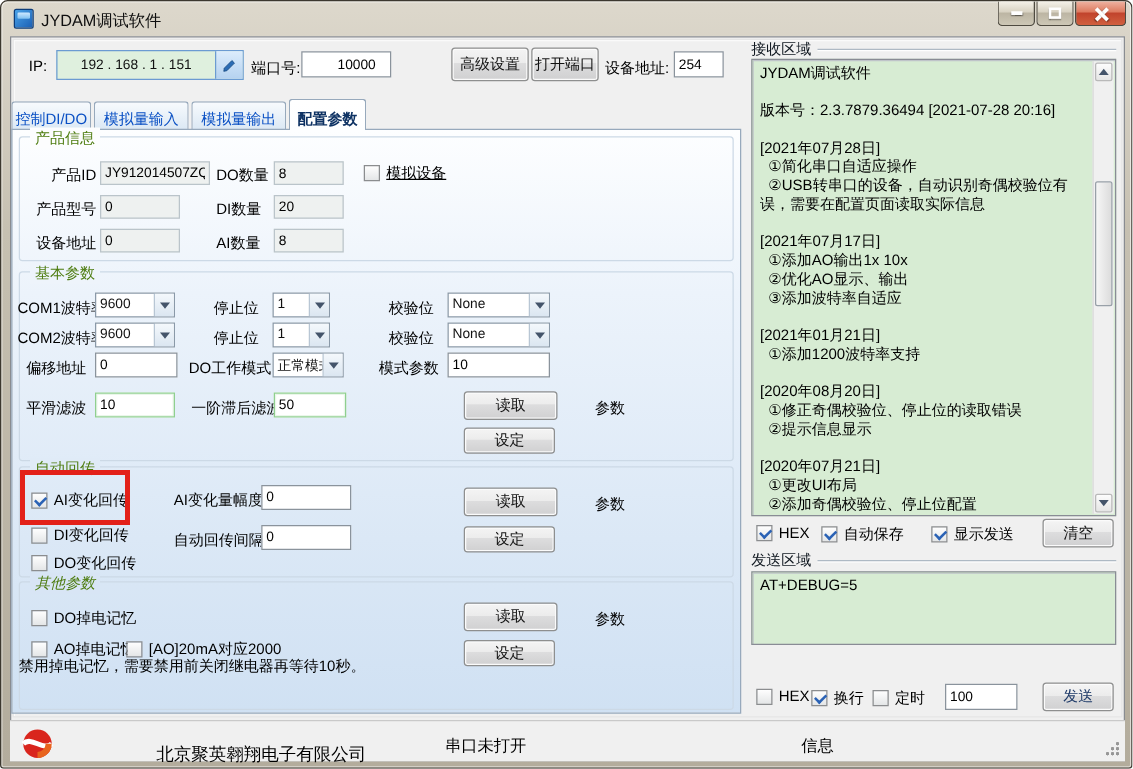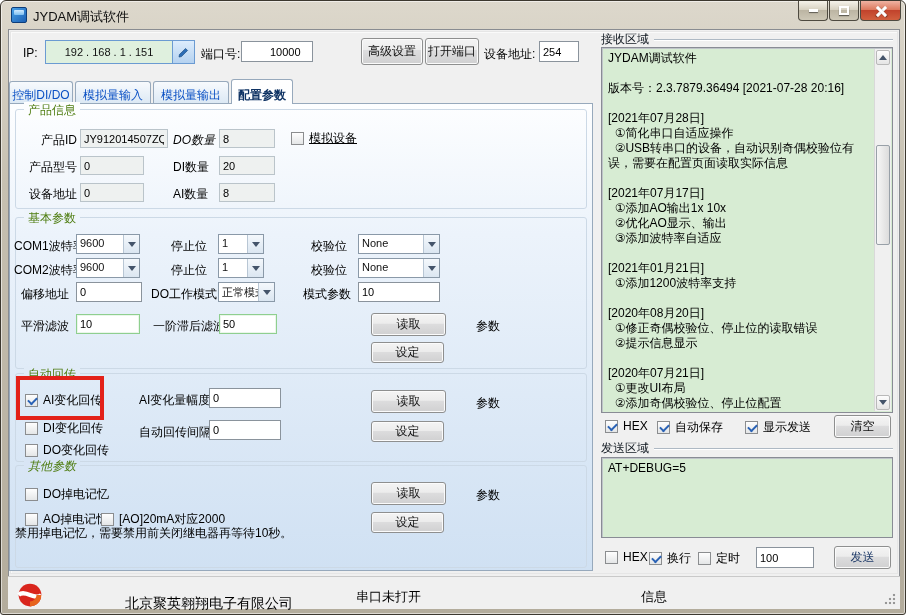--- a/index.html
+++ b/index.html
@@ -158,21 +158,21 @@
   <div class="tab on" style="left:230px;width:62px;">
       <span>配置参数</span>
     </div>
   <div class="tabpage"></div>
 
   <div class="group" style="left:14px;top:108px;width:572px;height:100px;">
     <div class="legend" style="background:#fcfdfe;">产品信息</div>
   </div>
   <div class="lbl" style="left:14px;top:131px;width:62px;text-align:right;z-index:5;">产品ID</div>
   <input class="inp ro" style="left: 79px; top: 128px; width: 88px; height: 19px; z-index: 5;" value="JY912014507ZQevx">
-  <div class="lbl" style="left:172px;top:131px;z-index:5;font-style:italic;">DO数量</div>
+  <div class="lbl" style="left:172px;top:131px;z-index:5;">DO数量</div>
   <input class="inp ro" style="left: 218px; top: 128px; width: 56px; height: 19px; z-index: 5;" value="8">
   <div class="cb" style="left:290px;top:129px;z-index:5;text-decoration:underline;">
       <span class="box"></span>
       <span>模拟设备</span>
     </div>
   <div class="lbl" style="left:14px;top:158px;width:62px;text-align:right;z-index:5;">产品型号</div>
   <input class="inp ro" style="left: 79px; top: 155px; width: 64px; height: 19px; z-index: 5;" value="0">
   <div class="lbl" style="left:172px;top:158px;z-index:5;">DI数量</div>
   <input class="inp ro" style="left: 218px; top: 155px; width: 56px; height: 19px; z-index: 5;" value="20">
   <div class="lbl" style="left:14px;top:185px;width:62px;text-align:right;z-index:5;">设备地址</div>
@@ -340,21 +340,21 @@
     </div>
   <div class="cb on" style="left:744px;top:418px;">
       <span class="box"></span>
       <span>显示发送</span>
     </div>
   <div class="btn" style="left:833px;top:414px;width:57px;height:23px;">清空</div>
 
   <div class="sec-head" style="left:600px;top:439px;width:292px;">
       <span>发送区域</span>
     </div>
-  <div class="term" style="left:600px;top:456px;width:292px;height:81px;">
+  <div class="term" style="left:600px;top:456px;width:292px;height:59px;">
     <div class="txt" style="right:6px;">AT+DEBUG=5</div>
   </div>
   <div class="cb" style="left:604px;top:549px;">
       <span class="box"></span>
       <span>HEX</span>
     </div>
   <div class="cb on" style="left:648px;top:549px;">
       <span class="box"></span>
       <span>换行</span>
     </div>

